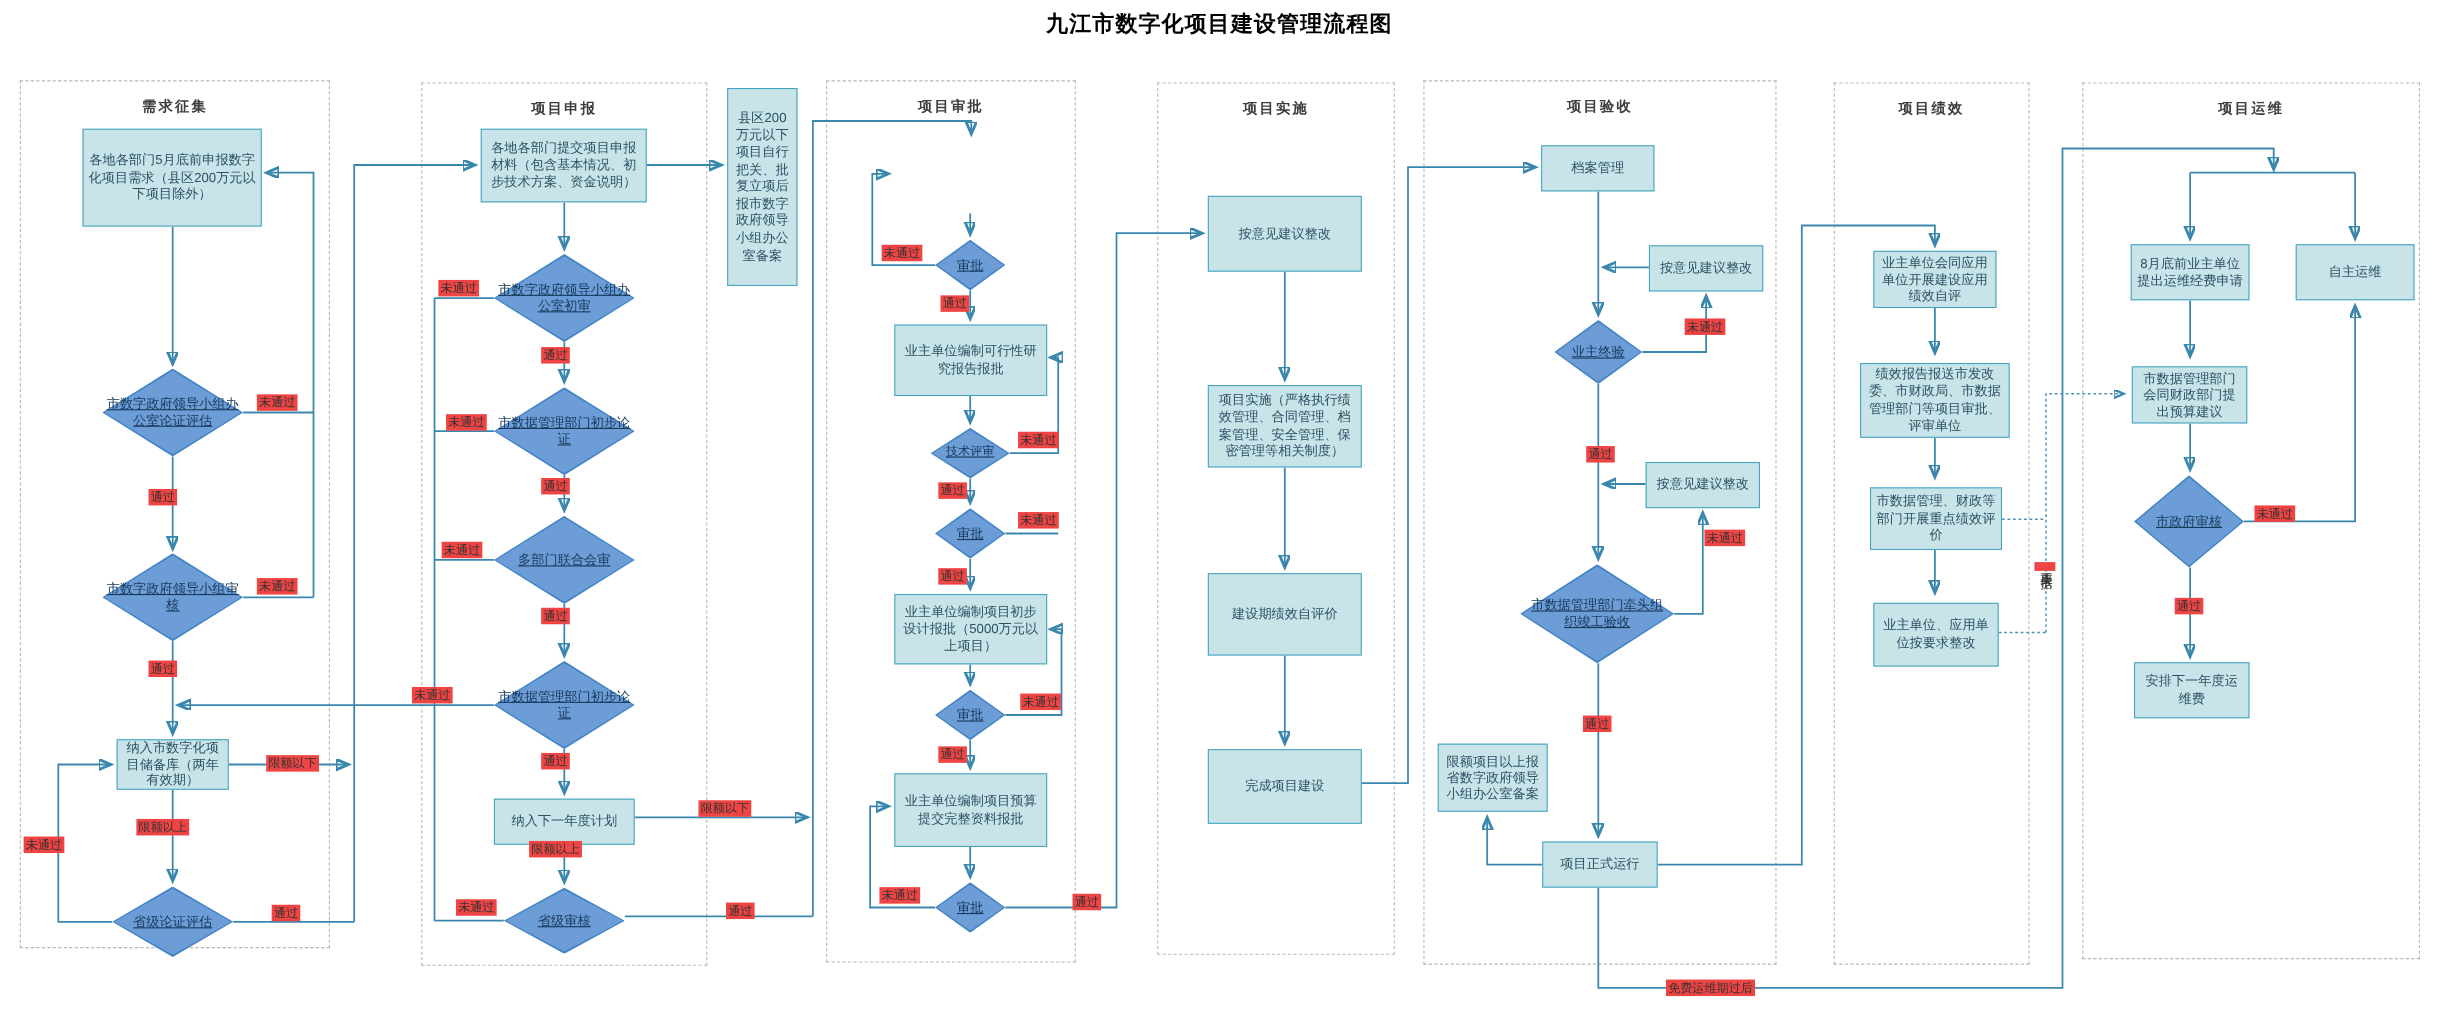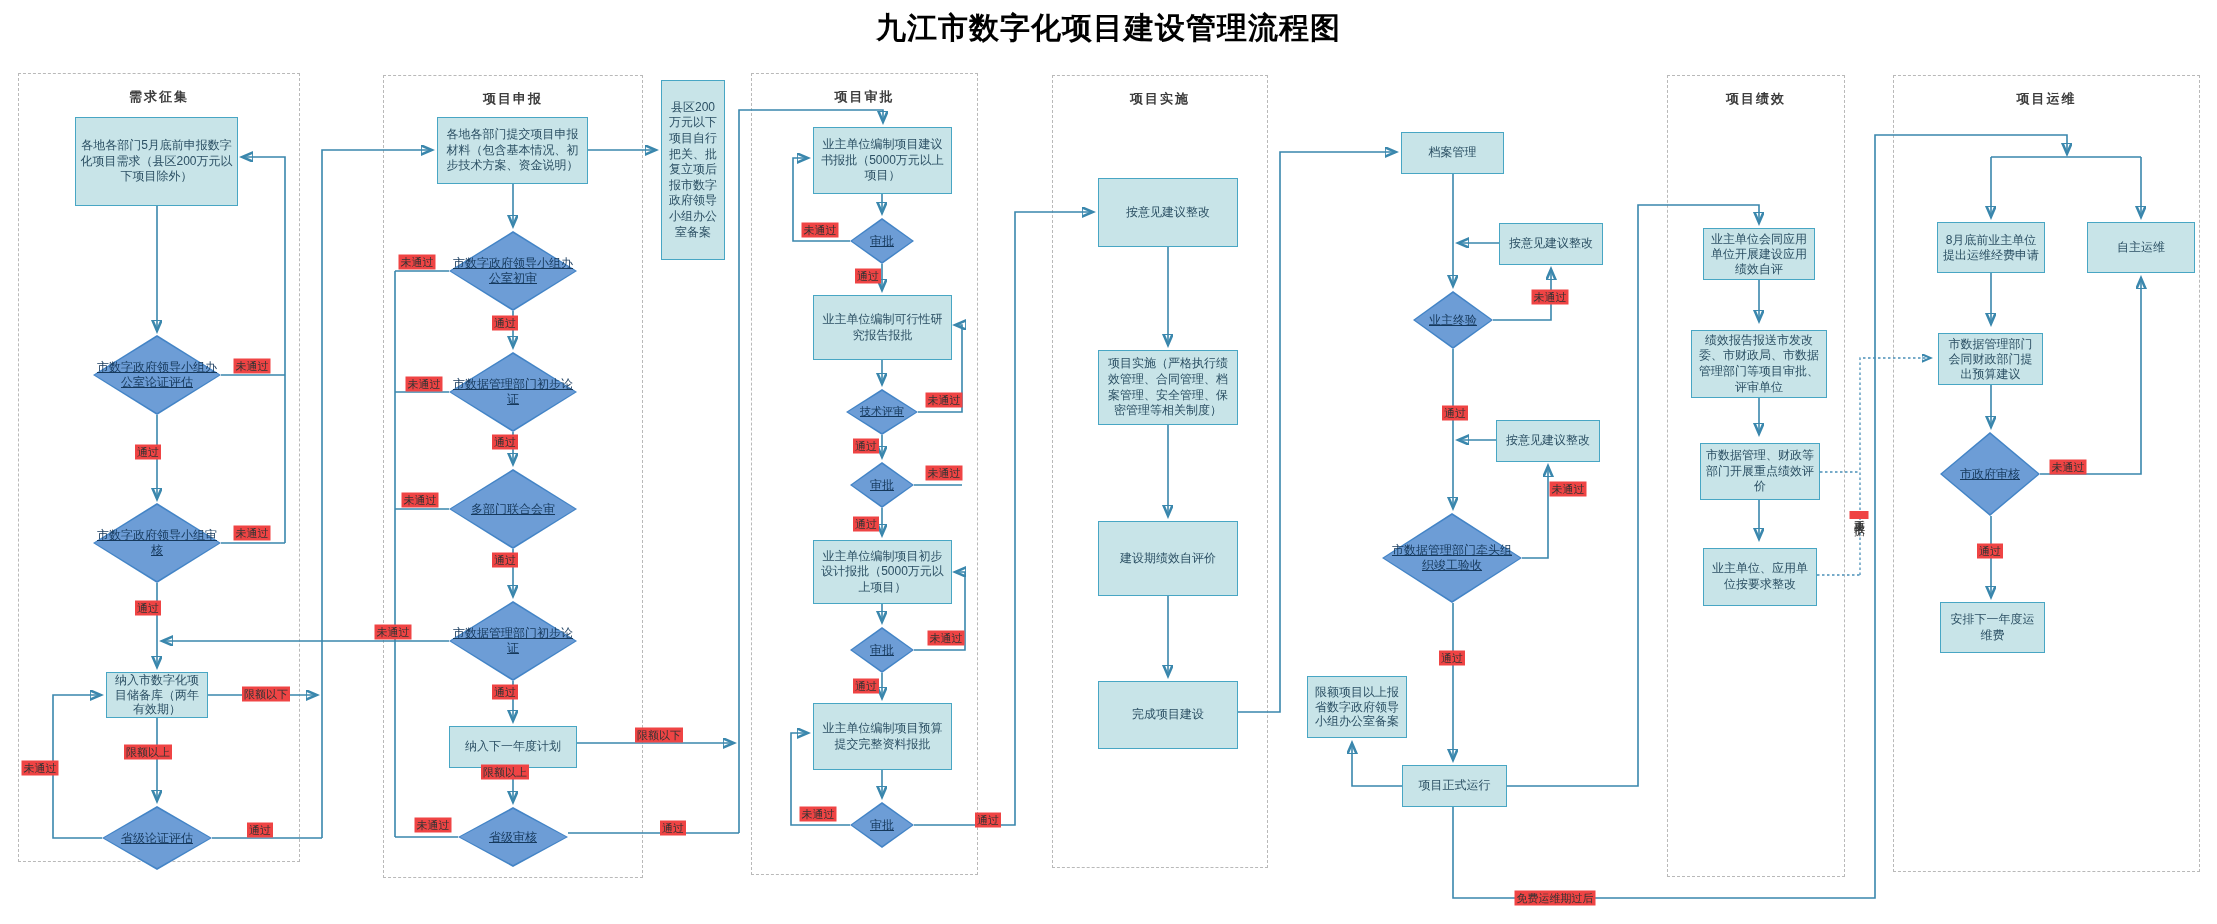--- a/index.html
+++ b/index.html
@@ -1,19 +1,19 @@
 <!DOCTYPE html>
 <html><head>
 <meta charset="utf-8">
 <style>
   html,body{margin:0;padding:0;background:#ffffff;}
   .stage{position:relative;width:2217px;height:924px;background:#fff;overflow:hidden;
          font-family:"Liberation Sans","DejaVu Sans",sans-serif;}
   .page-title{position:absolute;left:0;top:8px;width:100%;text-align:center;
-              font-size:30px;font-weight:600;color:#000;letter-spacing:1px;z-index:4;}
+              font-size:20px;font-weight:600;color:#000;letter-spacing:1px;z-index:4;}
   .lane{position:absolute;border:1px dashed #b9b9b9;box-sizing:border-box;z-index:0;}
   .lane-title{position:absolute;top:14px;left:0;width:100%;text-align:center;
               font-size:13px;font-weight:700;color:#3d3d3d;letter-spacing:2px;}
   .box{position:absolute;background:#c8e4e8;border:1.5px solid #48a6c4;box-sizing:border-box;
        display:flex;align-items:center;justify-content:center;text-align:center;
        font-size:12px;line-height:1.3;color:#2c5064;padding:20px 4px;z-index:2;}
   .diamond{position:absolute;z-index:2;}
   .diamond .db{position:absolute;left:0;top:0;right:0;bottom:0;background:#4384c6;
                clip-path:polygon(50% 0,100% 50%,50% 100%,0 50%);}
   .diamond .df{position:absolute;left:2px;top:2px;right:2px;bottom:2px;background:#6d9dd6;
@@ -39,20 +39,23 @@
     <div class="lane-title">需求征集</div>
   </div>
   <div class="lane" style="left:383px;top:75px;width:260px;height:803px">
     <div class="lane-title">项目申报</div>
   </div>
   <div class="lane" style="left:751px;top:73px;width:227px;height:802px">
     <div class="lane-title">项目审批</div>
   </div>
   <div class="lane" style="left:1052px;top:75px;width:216px;height:793px">
     <div class="lane-title">项目实施</div>
+  </div>
+  <div class="lane" style="left:1294px;top:73px;width:321px;height:804px">
+    <div class="lane-title">项目验收</div>
   </div>
   <div class="lane" style="left:1667px;top:75px;width:178px;height:802px">
     <div class="lane-title">项目绩效</div>
   </div>
   <div class="lane" style="left:1893px;top:75px;width:307px;height:797px">
     <div class="lane-title">项目运维</div>
   </div>
 
   <svg class="wires" width="2217" height="924">
     <defs>
@@ -160,21 +163,20 @@
   </div>
   <div class="box" style="left:449px;top:726px;width:128px;height:34px">纳入下一年度计划</div>
   <div class="diamond" style="left:458px;top:807px;width:110px;height:60px">
     <div class="db"></div>
       <div class="df"></div>
     <div class="dt">省级审核</div>
   </div>
 
   <div class="box" style="left:661px;top:80px;width:64px;height:180px;line-height:1.3">县区200万元以下项目自行把关、批复立项后报市数字政府领导小组办公室备案</div>
 
-  <div class="box" style="left:813px;top:127px;width:139px;height:67px">业主单位编制项目建议书报批（5000万元以上项目）</div>
   <div class="diamond" style="left:850px;top:218px;width:64px;height:46px">
     <div class="db"></div>
       <div class="df"></div>
     <div class="dt">审批</div>
   </div>
   <div class="box" style="left:813px;top:295px;width:139px;height:65px">业主单位编制可行性研究报告报批</div>
   <div class="diamond" style="left:846px;top:389px;width:72px;height:46px">
     <div class="db"></div>
       <div class="df"></div>
     <div class="dt" style="font-size:11px">技术评审</div>

